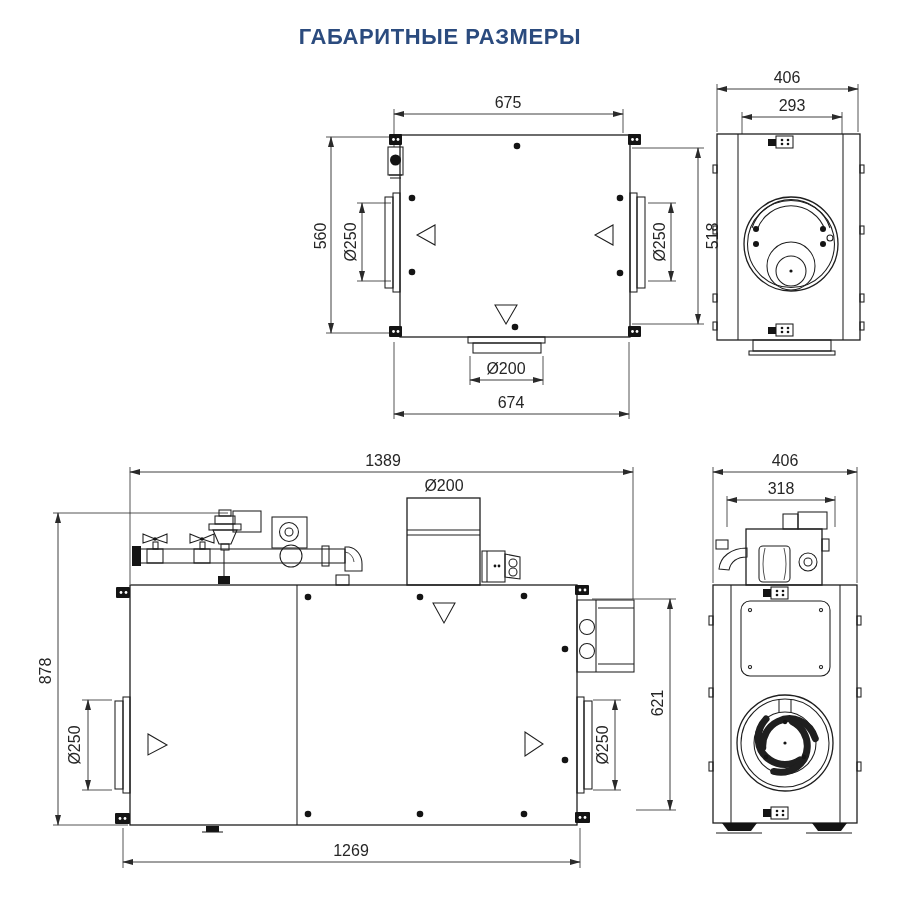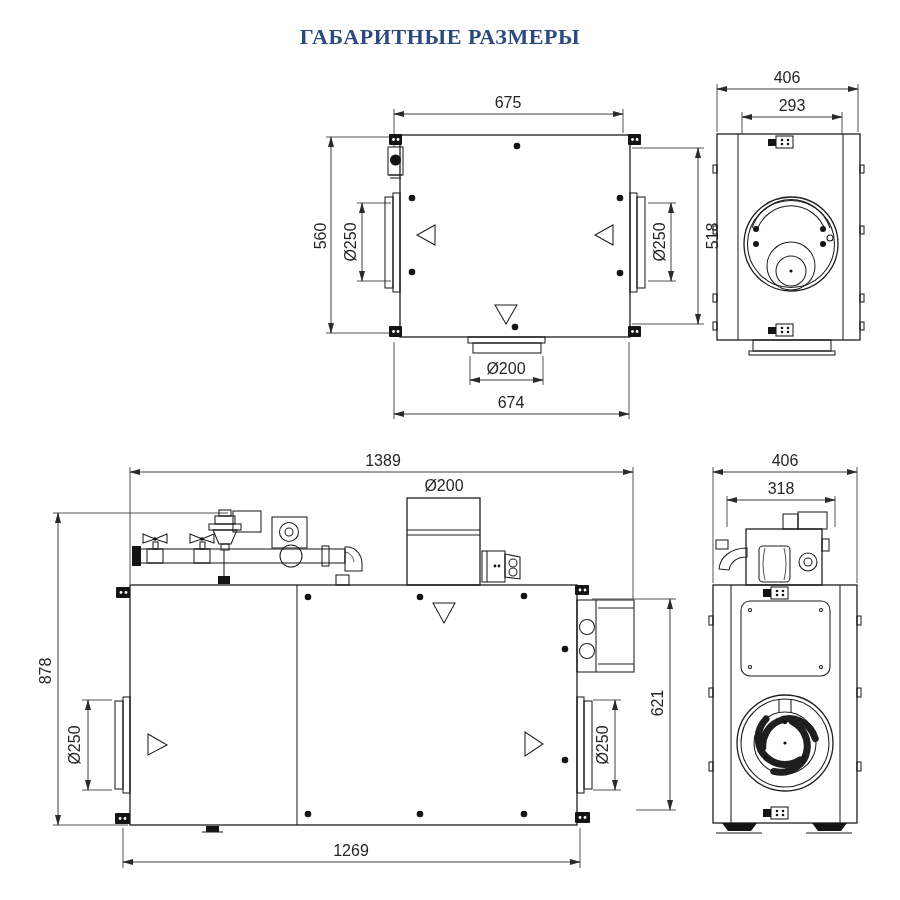--- a/index.html
+++ b/index.html
@@ -1,19 +1,19 @@
 <!DOCTYPE html>
 <html><head>
 <meta charset="utf-8">
 <style>
   html,body{margin:0;padding:0;background:#ffffff;}
   #canvas{position:relative;width:900px;height:900px;background:#fff;overflow:hidden;
           font-family:"Liberation Sans","DejaVu Sans",sans-serif;}
   #title{position:absolute;left:0;top:24px;width:880px;text-align:center;
-         font-size:22px;font-weight:700;letter-spacing:.6px;color:#2b4b7e;font-family:Liberation Serif, serif;}
+         font-size:22px;font-weight:700;letter-spacing:.6px;color:#2b4b7e;}
   svg{position:absolute;left:0;top:0;}
   .ol   {fill:none;stroke:#1f1f1f;stroke-width:1.3;}
   .ol2  {fill:none;stroke:#1f1f1f;stroke-width:1.05;}
   .thin {fill:none;stroke:#2a2a2a;stroke-width:.8;}
   .dim  {fill:none;stroke:#2a2a2a;stroke-width:.9;}
   .blk  {fill:#141414;stroke:none;}
   .dot  {fill:#141414;stroke:none;}
   .wdot {fill:#ffffff;stroke:none;}
   .t    {font-size:16px;fill:#262626;}
   marker path{fill:#2a2a2a;}

